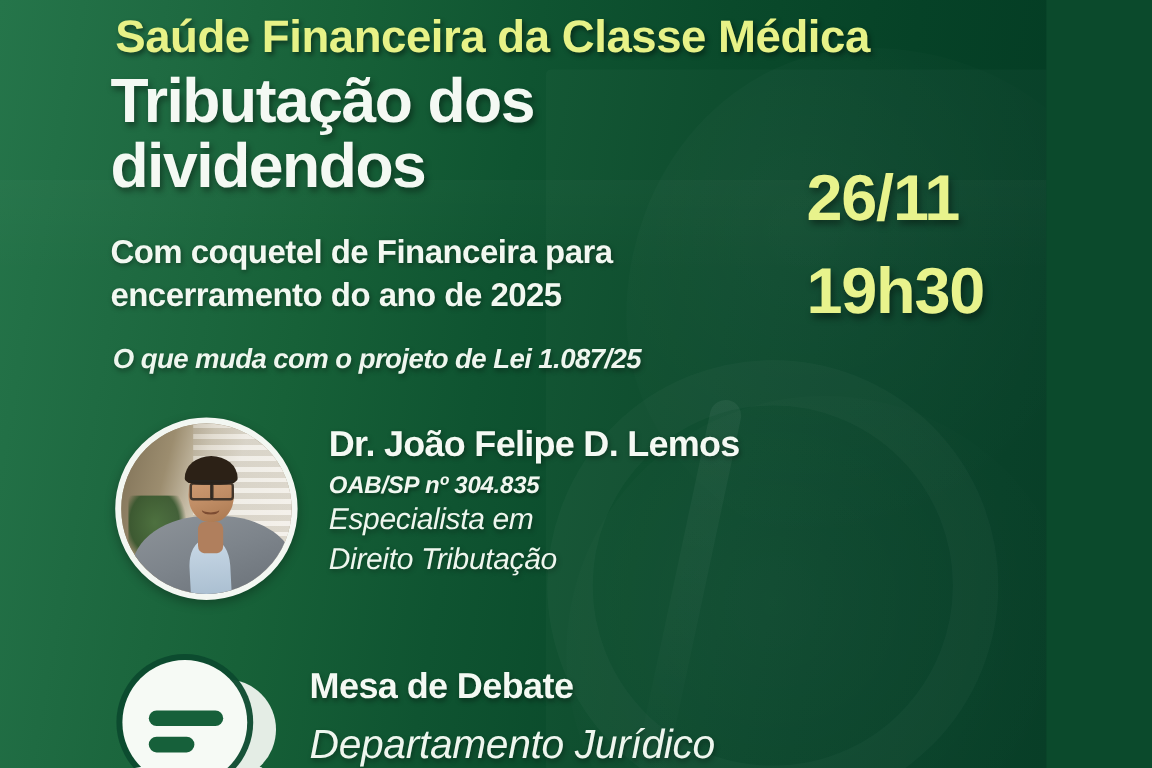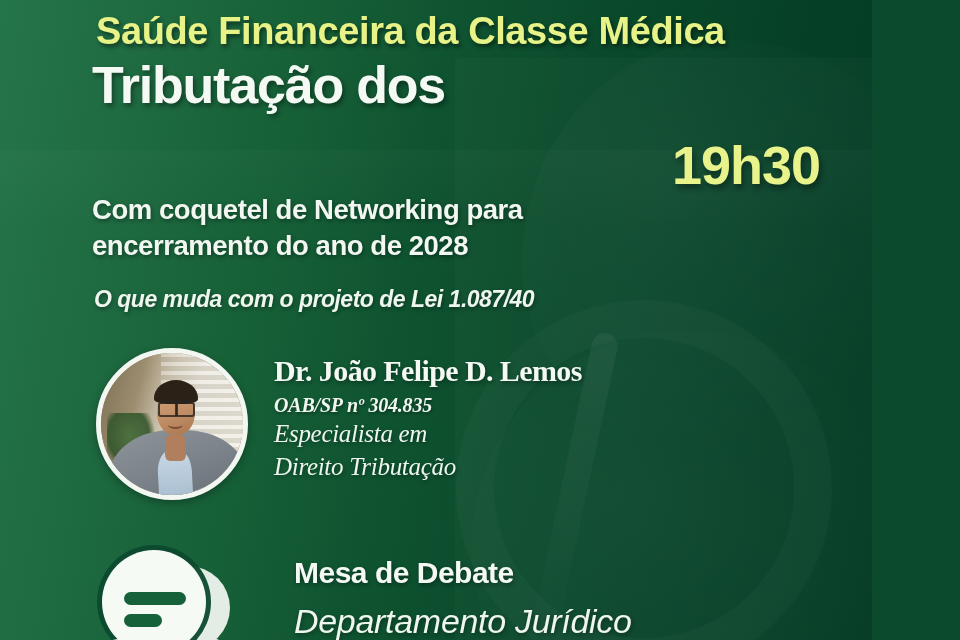--- a/index.html
+++ b/index.html
@@ -226,21 +226,21 @@
     border: 2px solid rgba(40,35,30,0.82); border-radius: 3px;
   }
   .av-glasses::before { left: 0; }
   .av-glasses::after  { right: 0; }
   .av-smile {
     position: absolute; left: 47%; top: 47%; width: 11%; height: 5%;
     border-bottom: 2px solid rgba(110,62,40,0.8);
     border-radius: 0 0 70% 70%;
   }
 
-  .speaker-text { padding-top: 6px; font-family: Liberation Serif, serif; }
+  .speaker-text { padding-top: 6px; }
   .sp-name {
     font-size: 30px;
     font-weight: 800;
     letter-spacing: -0.6px;
     color: #f4f9f3;
     text-shadow: 1px 2px 4px rgba(0,0,0,0.38);
     line-height: 1.12;
     white-space: nowrap;
   }
   .sp-oab {
@@ -314,21 +314,21 @@
   }
   .bub-line {
     position: absolute;
     background: #16603a;
     border-radius: 7px;
     z-index: 2;
   }
   .bub-line.l1 { left: 24px; top: 44px; width: 62px; height: 13px; }
   .bub-line.l2 { left: 24px; top: 66px; width: 38px; height: 13px; }
 
-  .debate-text { padding-top: 8px; margin-left: 36px; }
+  .debate-text { padding-top: 8px; }
   .db-title {
     font-size: 30px;
     font-weight: 800;
     letter-spacing: -0.5px;
     color: #f4f9f3;
     text-shadow: 1px 2px 4px rgba(0,0,0,0.38);
     white-space: nowrap;
   }
   .db-sub {
     margin-top: 12px;
@@ -352,30 +352,32 @@
   <div class="wm wm-ring"></div>
   <div class="wm wm-blob-b"></div>
   <div class="wm wm-streak"></div>
 
   <div class="content">
 
     <div class="eyebrow">Saúde Financeira da Classe Médica</div>
 
     <div class="headline">
       <span class="l1">Tributação dos</span>
+      <span class="l2">dividendos</span>
     </div>
 
     <div class="subhead">
-      <span>Com coquetel de Networking para</span>
-      <span>encerramento do ano de 2028</span>
+      <span>Com coquetel de Financeira para</span>
+      <span>encerramento do ano de 2025</span>
     </div>
 
-    <div class="tagline">O que muda com o projeto de Lei 1.087/40</div>
+    <div class="tagline">O que muda com o projeto de Lei 1.087/25</div>
 
     <div class="datetime">
+      <span>26/11</span>
       <span>19h30</span>
     </div>
 
     <div class="speaker">
       <div class="avatar">
         <div class="av-bg"></div>
         <div class="av-blinds"></div>
         <div class="av-plant"></div>
         <div class="av-suit"></div>
         <div class="av-shirt"></div>

